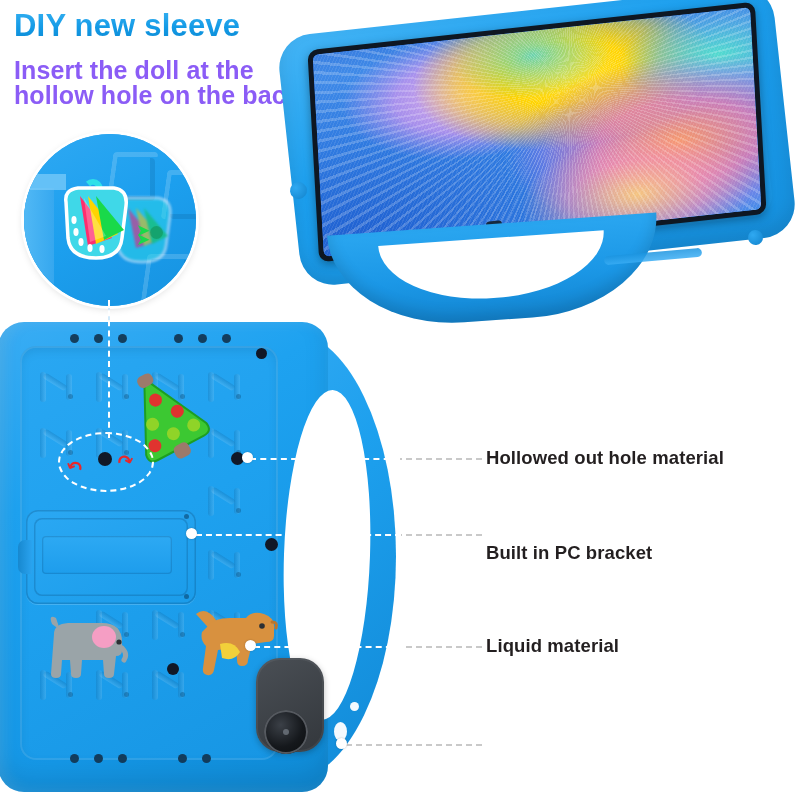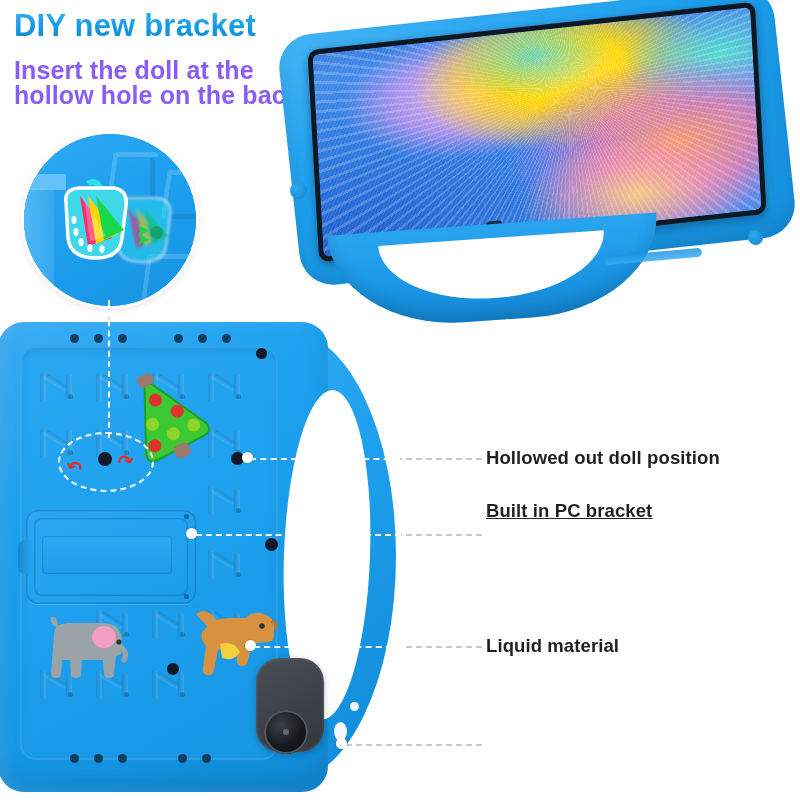--- a/index.html
+++ b/index.html
@@ -169,21 +169,21 @@
   
   #dollTree{position:absolute;left:112px;top:368px;width:104px;height:96px;z-index:20;}
   #dollElephant{position:absolute;left:38px;top:610px;width:92px;height:70px;z-index:20;}
   #dollDog{position:absolute;left:190px;top:604px;width:90px;height:74px;z-index:20;}
 </style>
 </head>
 <body>
 
 <div class="stage">
 
-  <div id="title">DIY new bracket</div>
+  <div id="title">DIY new sleeve</div>
   <div id="subtitle">Insert the doll at the
 hollow hole on the back</div>
 
   <div id="tabletWrap">
     <div class="tabShell" id="foamBody"></div>
     <div class="tabShell" id="foamBevel"></div>
     <div class="tabShell" id="screenBezel"></div>
     <div class="tabShell" id="screen">
       <div class="wp base"></div>
         <div class="wp l3"></div>
@@ -394,22 +394,22 @@
   <div class="leadOnCase" style="left:196px;top:534px;width:205px;"></div>
   <div class="leadWhiteBg" style="left:396px;top:534px;width:86px;"></div>
 
   <div class="anchorDot" style="left:245px;top:640px;"></div>
   <div class="leadOnCase" style="left:254px;top:646px;width:148px;"></div>
   <div class="leadWhiteBg" style="left:396px;top:646px;width:86px;"></div>
 
   <div class="anchorDot" style="left:336px;top:738px;"></div>
   <div class="leadWhiteBg" style="left:346px;top:744px;width:136px;"></div>
 
-  <div class="calloutLabel" style="left:486px;top:447px;">Hollowed out doll position</div>
-  <div class="calloutLabel" style="left:486px;top:500px;text-decoration:underline;">Built in PC bracket</div>
+  <div class="calloutLabel" style="left:486px;top:447px;">Hollowed out hole material</div>
+  <div class="calloutLabel" style="left:486px;top:542px;">Built in PC bracket</div>
   <div class="calloutLabel" style="left:486px;top:635px;">Liquid material</div>
 
   <svg id="dollTree" viewBox="0 0 104 96">
     <g transform="rotate(-28 52 48)">
       <path d="M52 6 L86 74 Q88 84 78 84 L26 84 Q16 84 18 74 Z" fill="#3cc832" stroke="#1e9e22" stroke-width="2"></path>
       <rect x="44" y="80" width="16" height="14" rx="5" fill="#9c7a6b"></rect>
       <circle cx="52" cy="30" r="6.5" fill="#e0332f"></circle>
       <circle cx="38" cy="50" r="6.5" fill="#8fd428"></circle>
       <circle cx="66" cy="50" r="6.5" fill="#e0332f"></circle>
       <circle cx="30" cy="70" r="6.5" fill="#e0332f"></circle>

